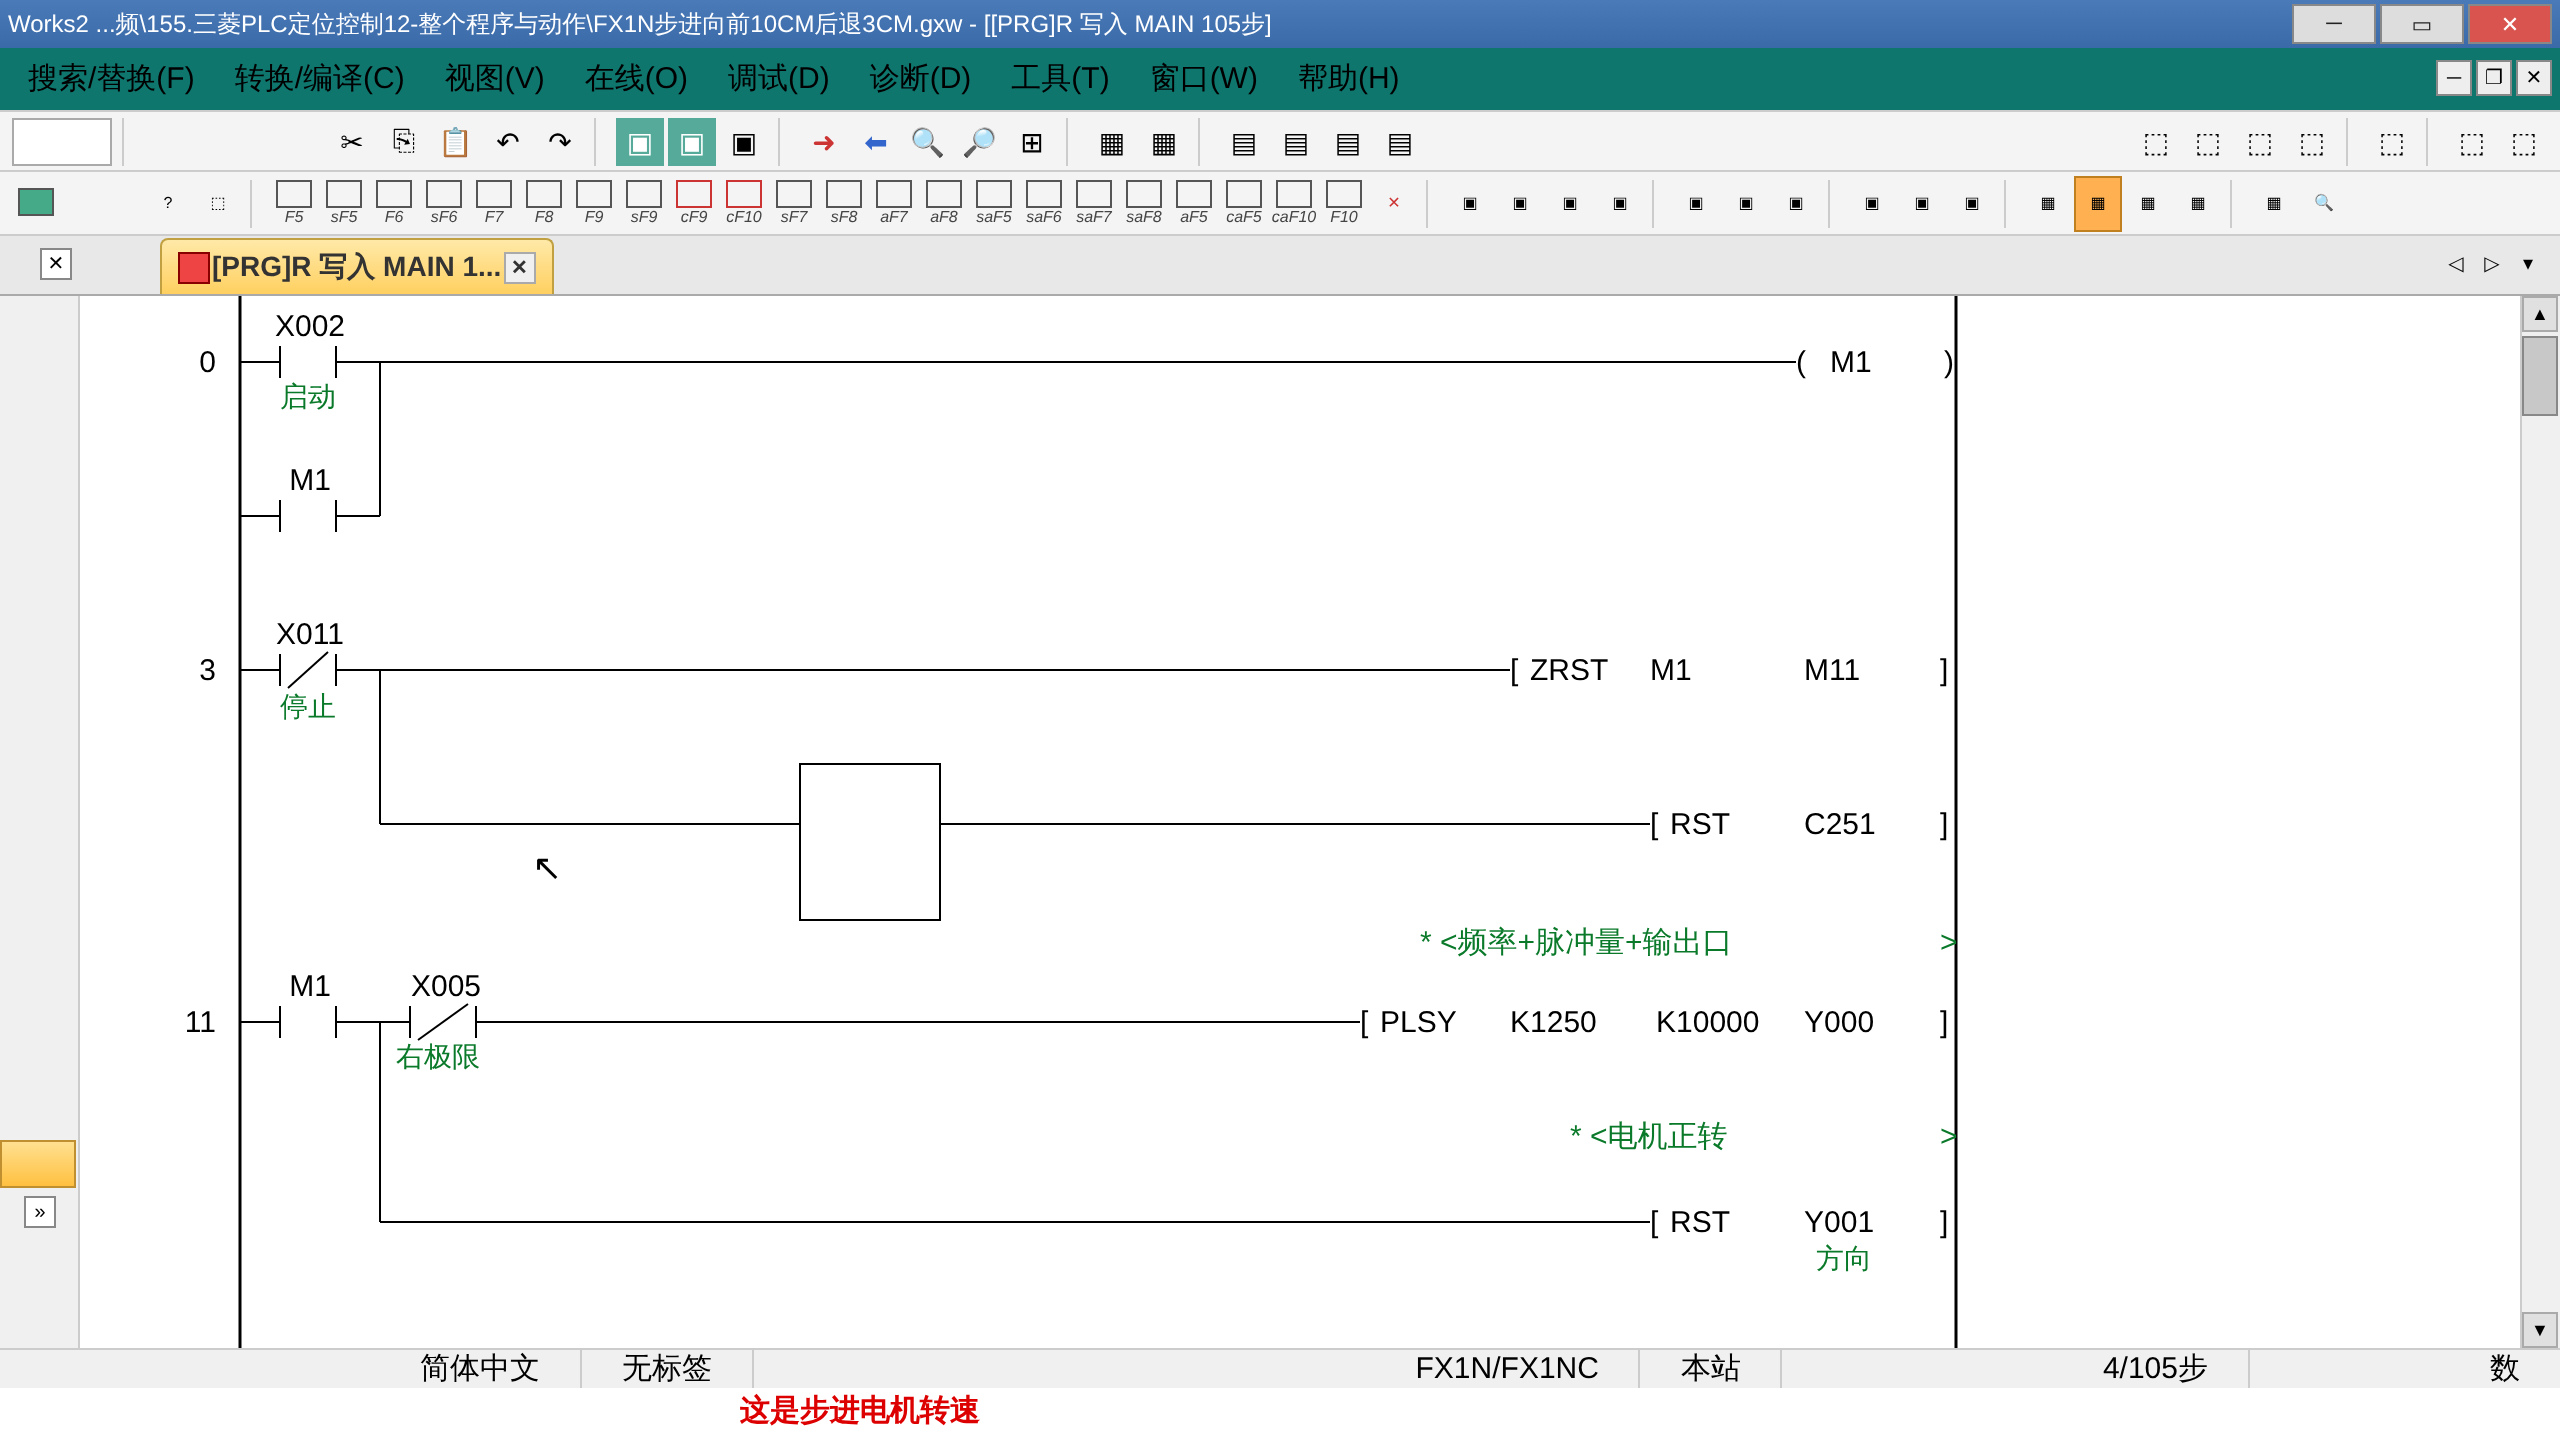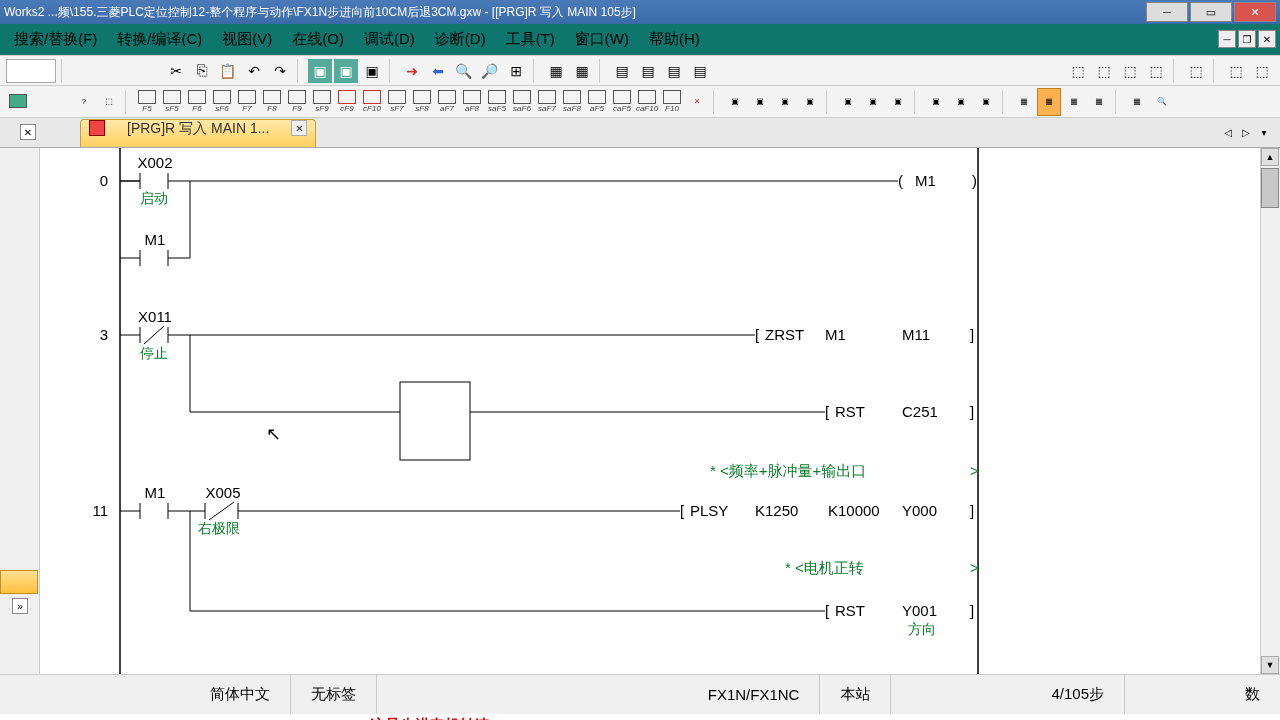--- a/index.html
+++ b/index.html
@@ -21,38 +21,38 @@
 .tool-sep { width: 6px; height: 24px; border-left: 1px solid #ccc; margin: 0 3px; }
 .tool-dropdown { width: 50px; height: 24px; border: 1px solid #aaa; background: #fff; }
 
 .toolbar2 { height: 32px; background: #f4f4f4; border-bottom: 1px solid #ccc; display: flex; align-items: center; padding: 0 6px; gap: 1px; }
 .ladder-btn { width: 24px; height: 28px; display: flex; flex-direction: column; align-items: center; justify-content: center; font-size: 8px; cursor: pointer; border: 1px solid transparent; position: relative; }
 .ladder-icon { width: 18px; height: 14px; border: 1px solid #555; margin-bottom: 1px; position: relative; }
 .ladder-lbl { font-size: 8px; color: #444; line-height: 1; font-style: italic; }
 
 .tab-strip { height: 30px; background: #e8e8e8; border-bottom: 1px solid #aaa; display: flex; align-items: flex-end; padding-left: 80px; position: relative; }
 .side-close-btn { position: absolute; left: 20px; top: 6px; width: 16px; height: 16px; border: 1px solid #888; background: #fff; font-size: 10px; display: flex; align-items: center; justify-content: center; cursor: pointer; }
-.doc-tab { height: 28px; background: linear-gradient(#ffe9a8, #ffd060); border: 1px solid #c0a040; border-bottom: none; border-radius: 4px 4px 0 0; display: flex; padding: 0 8px; gap: 22px; font-size: 14px; font-weight: normal; color: #333; }
+.doc-tab { height: 28px; background: linear-gradient(#ffe9a8, #ffd060); border: 1px solid #c0a040; border-bottom: none; border-radius: 4px 4px 0 0; display: flex; align-items: center; padding: 0 8px; gap: 1px; font-size: 14px; font-weight: bold; color: #333; }
 .tab-icon { width: 16px; height: 16px; background: #e44; border: 1px solid #800; }
 .tab-close { width: 16px; height: 16px; border: 1px solid #aaa; background: #f0f0f0; font-size: 10px; display: flex; align-items: center; justify-content: center; cursor: pointer; }
 .tab-nav { position: absolute; right: 8px; top: 6px; display: flex; gap: 2px; }
 .tab-nav-btn { width: 16px; height: 16px; font-size: 10px; cursor: pointer; display: flex; align-items: center; justify-content: center; }
 
 .workspace { display: flex; height: 526px; }
 .left-panel { width: 40px; background: #f0f0f0; border-right: 1px solid #ccc; position: relative; }
 .left-expand { position: absolute; bottom: 60px; left: 12px; width: 16px; height: 16px; border: 1px solid #888; background: #fff; font-size: 10px; display: flex; align-items: center; justify-content: center; cursor: pointer; }
 .left-highlight { position: absolute; bottom: 80px; left: 0; width: 38px; height: 24px; background: linear-gradient(#ffe090, #ffc040); border: 1px solid #c09030; }
 
 .ladder-area { flex: 1; background: #fff; position: relative; overflow: hidden; }
 .ladder-svg { position: absolute; left: 0; top: 0; }
 .vscroll { width: 20px; background: #f0f0f0; border-left: 1px solid #ccc; position: relative; }
 .scroll-btn { width: 18px; height: 18px; background: #e0e0e0; border: 1px solid #aaa; position: absolute; left: 0; font-size: 9px; display: flex; align-items: center; justify-content: center; cursor: pointer; }
 .scroll-thumb { width: 18px; background: #c8c8c8; border: 1px solid #888; position: absolute; left: 0; }
 
-.statusbar { height: 40px; background: #f0f0f0; border-top: 1px solid #ccc; display: flex; align-items: center; font-size: 15px; }
+.statusbar { height: 20px; background: #f0f0f0; border-top: 1px solid #ccc; display: flex; align-items: center; font-size: 15px; }
 .status-cell { padding: 0 20px; border-right: 1px solid #ccc; height: 100%; display: flex; align-items: center; }
 
 .red-footer { height: 22px; color: #d00; font-size: 15px; padding-left: 370px; display: flex; align-items: center; font-weight: bold; }
 
 .cursor-arrow { position: absolute; left: 226px; top: 275px; font-size: 18px; color: #000; pointer-events: none; z-index: 10; }
 svg text { font-family: "Microsoft YaHei", Arial; }
 </style>
 </head>
 <body>
 

